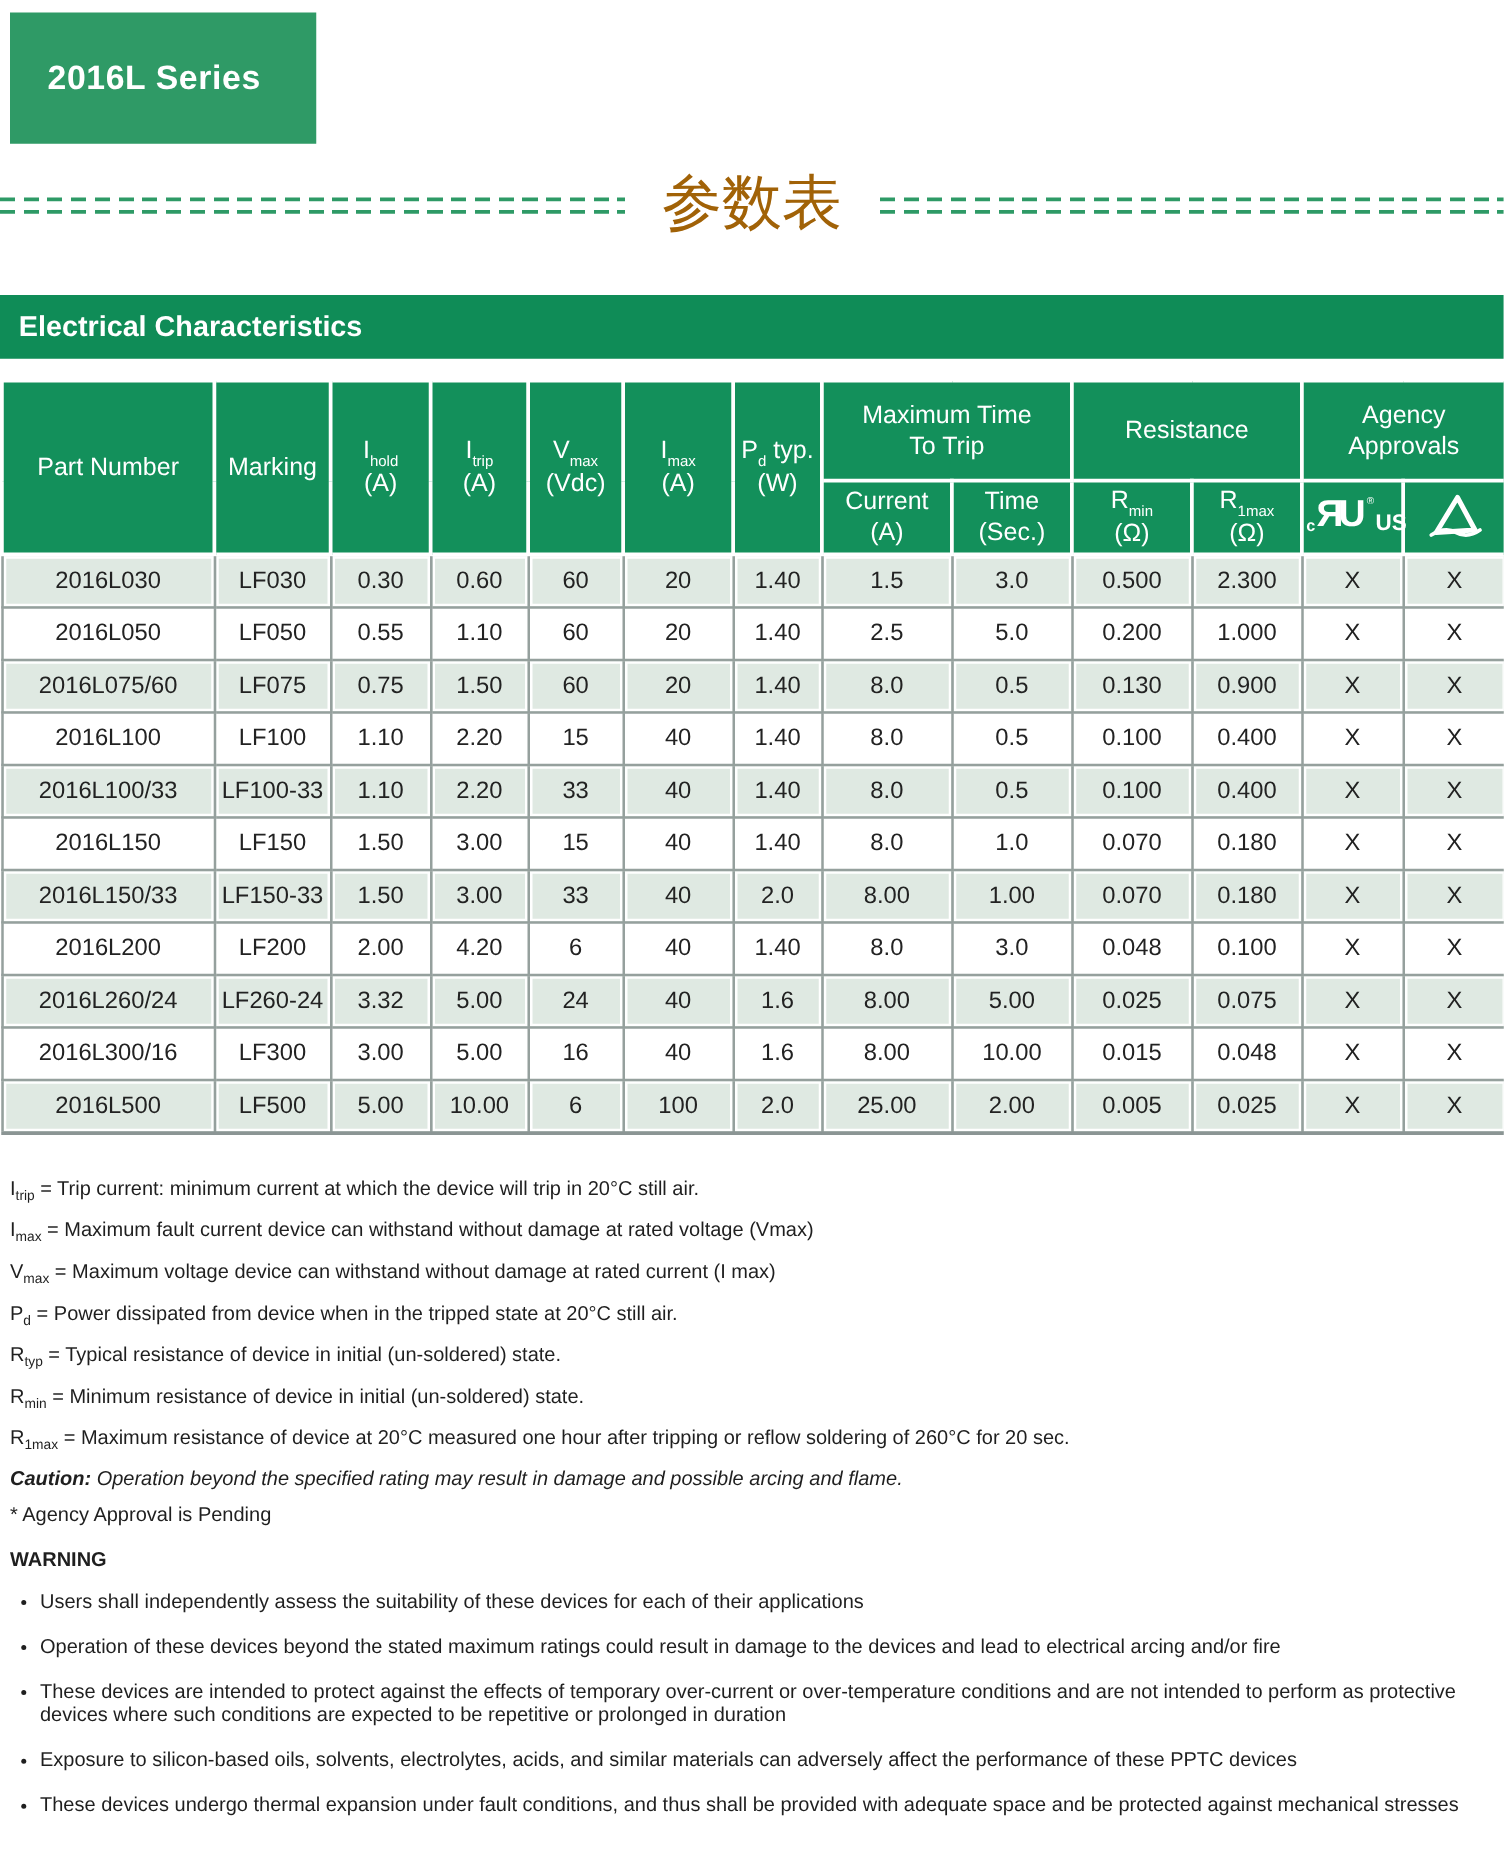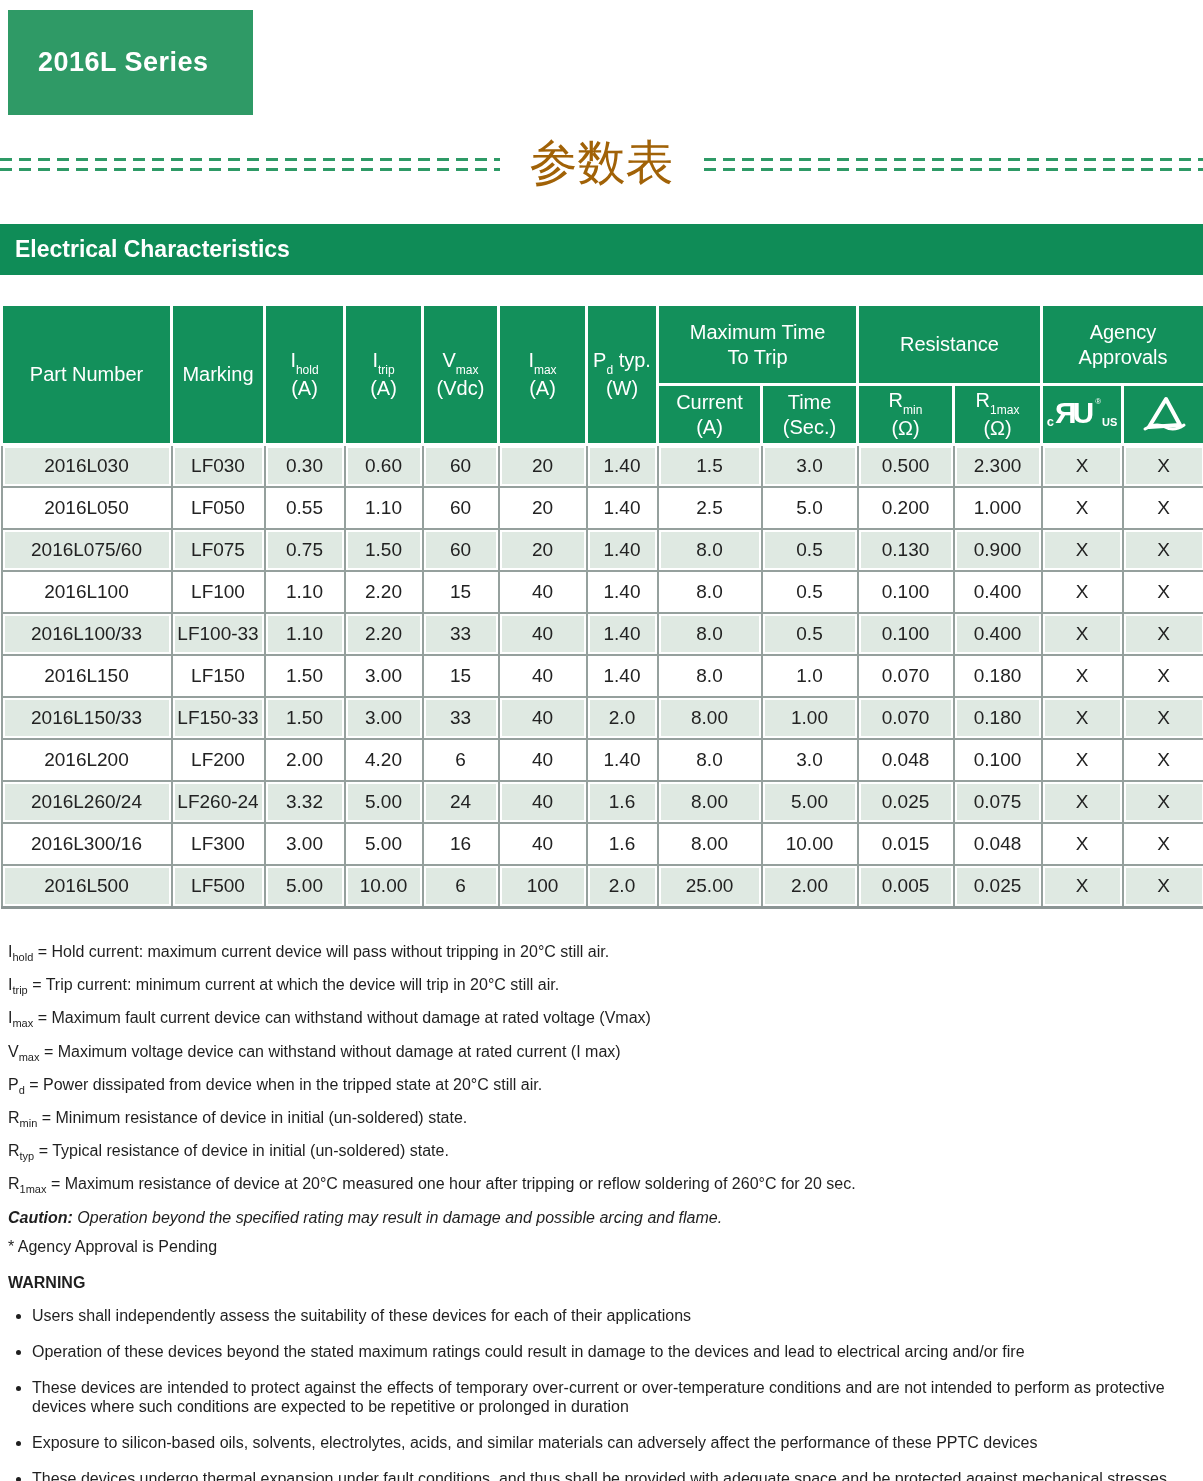--- a/index.html
+++ b/index.html
@@ -18,21 +18,21 @@
   .cn-row{position:absolute;top:128px;left:0;width:1203px;height:72px;display:flex;align-items:center;}
   .dashes{flex:1;}
   .dashes .d{height:3px;background:repeating-linear-gradient(90deg,#2E9A66 0 12px,transparent 12px 19px);}
   .dashes .d + .d{margin-top:7px;}
   .cn-text{
     font-family:"DejaVu Serif", serif;font-size:48px;color:#a16207;
     padding:0 30px;line-height:1;margin-top:-4px;white-space:nowrap;
   }
   
   .section-bar{
-    position:absolute;top:224px;left:0;width:1203px;height:51px;background:#0F8C57;
+    position:absolute;top:236px;left:0;width:1203px;height:51px;background:#0F8C57;
     color:#fff;font-size:23px;font-weight:bold;display:flex;align-items:center;
     padding-left:15px;box-sizing:border-box;
   }
   
   .table-wrap{position:absolute;top:303px;left:0;width:1203px;}
   table{width:1203px;border-collapse:collapse;table-layout:fixed;}
   thead th{
     background:#13905B;color:#fff;font-weight:normal;border:3px solid #ffffff;
     font-size:20px;text-align:center;vertical-align:middle;padding:2px;line-height:1.25;
   }
@@ -45,21 +45,21 @@
     border:2px solid #95a09d;box-shadow:inset 0 0 0 2px #ffffff;
     height:40px;text-align:center;vertical-align:middle;
     font-size:19px;color:#222;padding:0;
   }
   tbody tr.tint td{background:#DFE9E2;}
   
   .ul-wrap{display:inline-flex;align-items:flex-end;color:#fff;line-height:1;}
   .ul-c{font-size:13px;font-weight:bold;margin-right:1px;}
   .ul-mark{font-size:30px;font-weight:bold;letter-spacing:-4px;margin-right:2px;}
   .ul-reg{font-size:8px;align-self:flex-start;margin:0 1px 0 3px;}
-  .ul-us{font-size:11px;font-weight:bold;}
+  .ul-us{font-size:18px;font-weight:bold;}
   .tri-icon{display:inline-block;vertical-align:middle;}
   
   .notes{position:absolute;top:938px;left:8px;width:1187px;font-size:16px;}
   .fline{line-height:28px;white-space:nowrap;}
   .fsym sub{font-size:11px;}
   .caution-line{line-height:28px;font-style:italic;}
   .caution-label{font-weight:bold;}
   .pending-line{line-height:30px;}
   .warn-title{font-weight:bold;font-size:16px;margin-top:8px;line-height:26px;}
   ul.warn-list{list-style:disc;margin:10px 0 0 0;padding-left:24px;}
@@ -339,27 +339,26 @@
           <td>0.025</td>
           <td>X</td>
           <td>X</td>
         </tr>
       </tbody>
 </table>
 </div>
 
 <div class="notes">
   <div>
-      <div class="fline"><span class="fsym">I<sub>hold</sub></span> = Hold current: maximum current device will pass without tripping in 20°C still air.</div>
       <div class="fline"><span class="fsym">I<sub>trip</sub></span> = Trip current: minimum current at which the device will trip in 20°C still air.</div>
       <div class="fline"><span class="fsym">I<sub>max</sub></span> = Maximum fault current device can withstand without damage at rated voltage (Vmax)</div>
       <div class="fline"><span class="fsym">V<sub>max</sub></span> = Maximum voltage device can withstand without damage at rated current (I max)</div>
       <div class="fline"><span class="fsym">P<sub>d</sub></span> = Power dissipated from device when in the tripped state at 20°C still air.</div>
+      <div class="fline"><span class="fsym">R<sub>typ</sub></span> = Typical resistance of device in initial (un-soldered) state.</div>
       <div class="fline"><span class="fsym">R<sub>min</sub></span> = Minimum resistance of device in initial (un-soldered) state.</div>
-      <div class="fline"><span class="fsym">R<sub>typ</sub></span> = Typical resistance of device in initial (un-soldered) state.</div>
       <div class="fline"><span class="fsym">R<sub>1max</sub></span> = Maximum resistance of device at 20°C measured one hour after tripping or reflow soldering of 260°C for 20 sec.</div>
     </div>
   <div class="caution-line">
     <span class="caution-label">Caution:</span><span> Operation beyond the specified rating may result in damage and possible arcing and flame.</span>
   </div>
   <div class="pending-line">* Agency Approval is Pending</div>
   <div class="warn-title">WARNING</div>
   <ul class="warn-list">
       <li>Users shall independently assess the suitability of these devices for each of their applications</li>
       <li>Operation of these devices beyond the stated maximum ratings could result in damage to the devices and lead to electrical arcing and/or fire</li>

